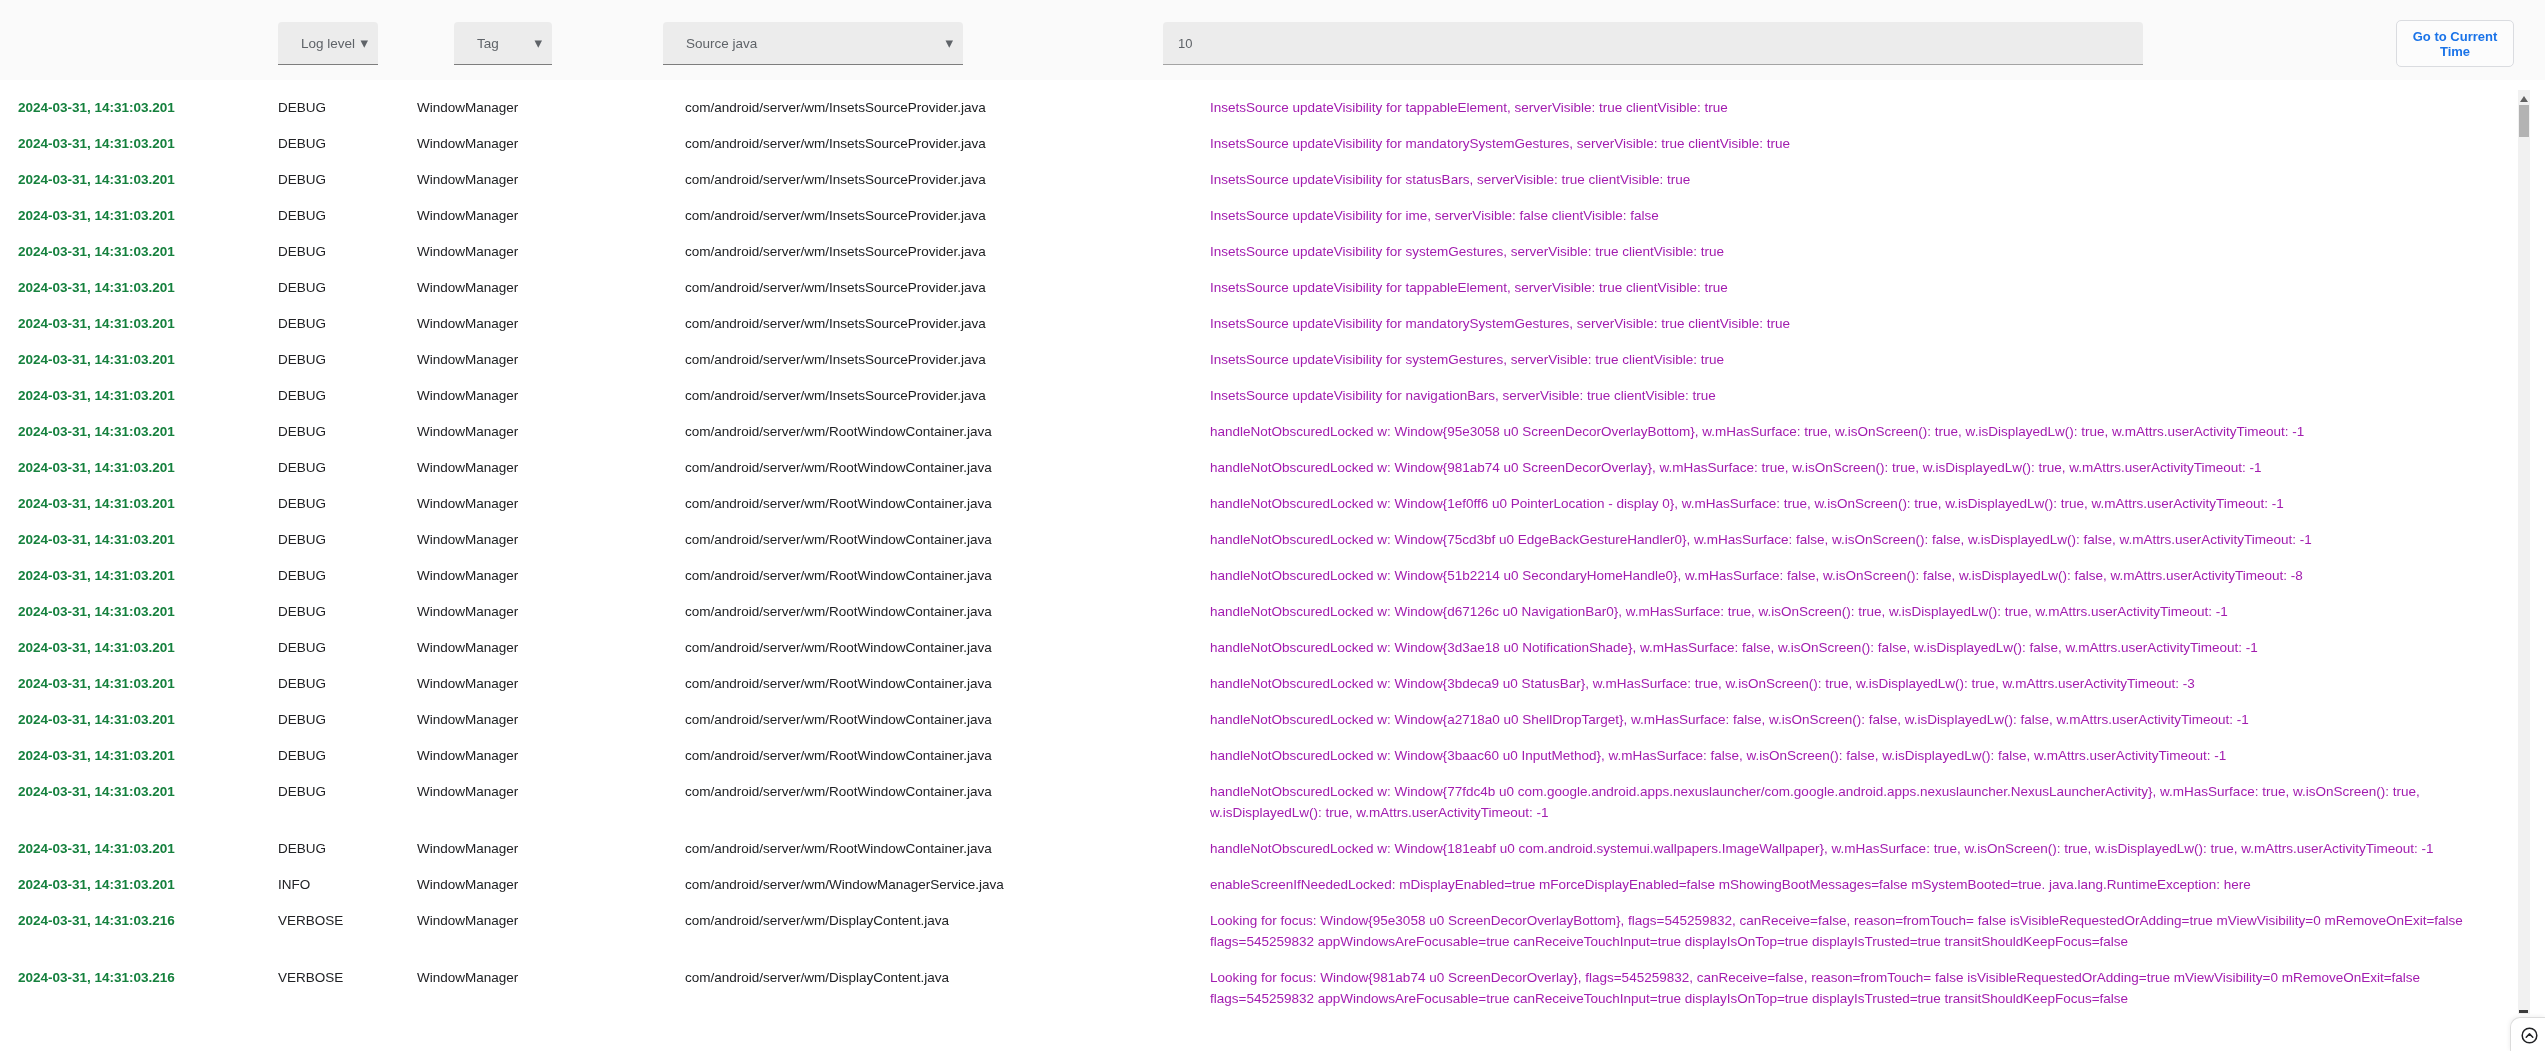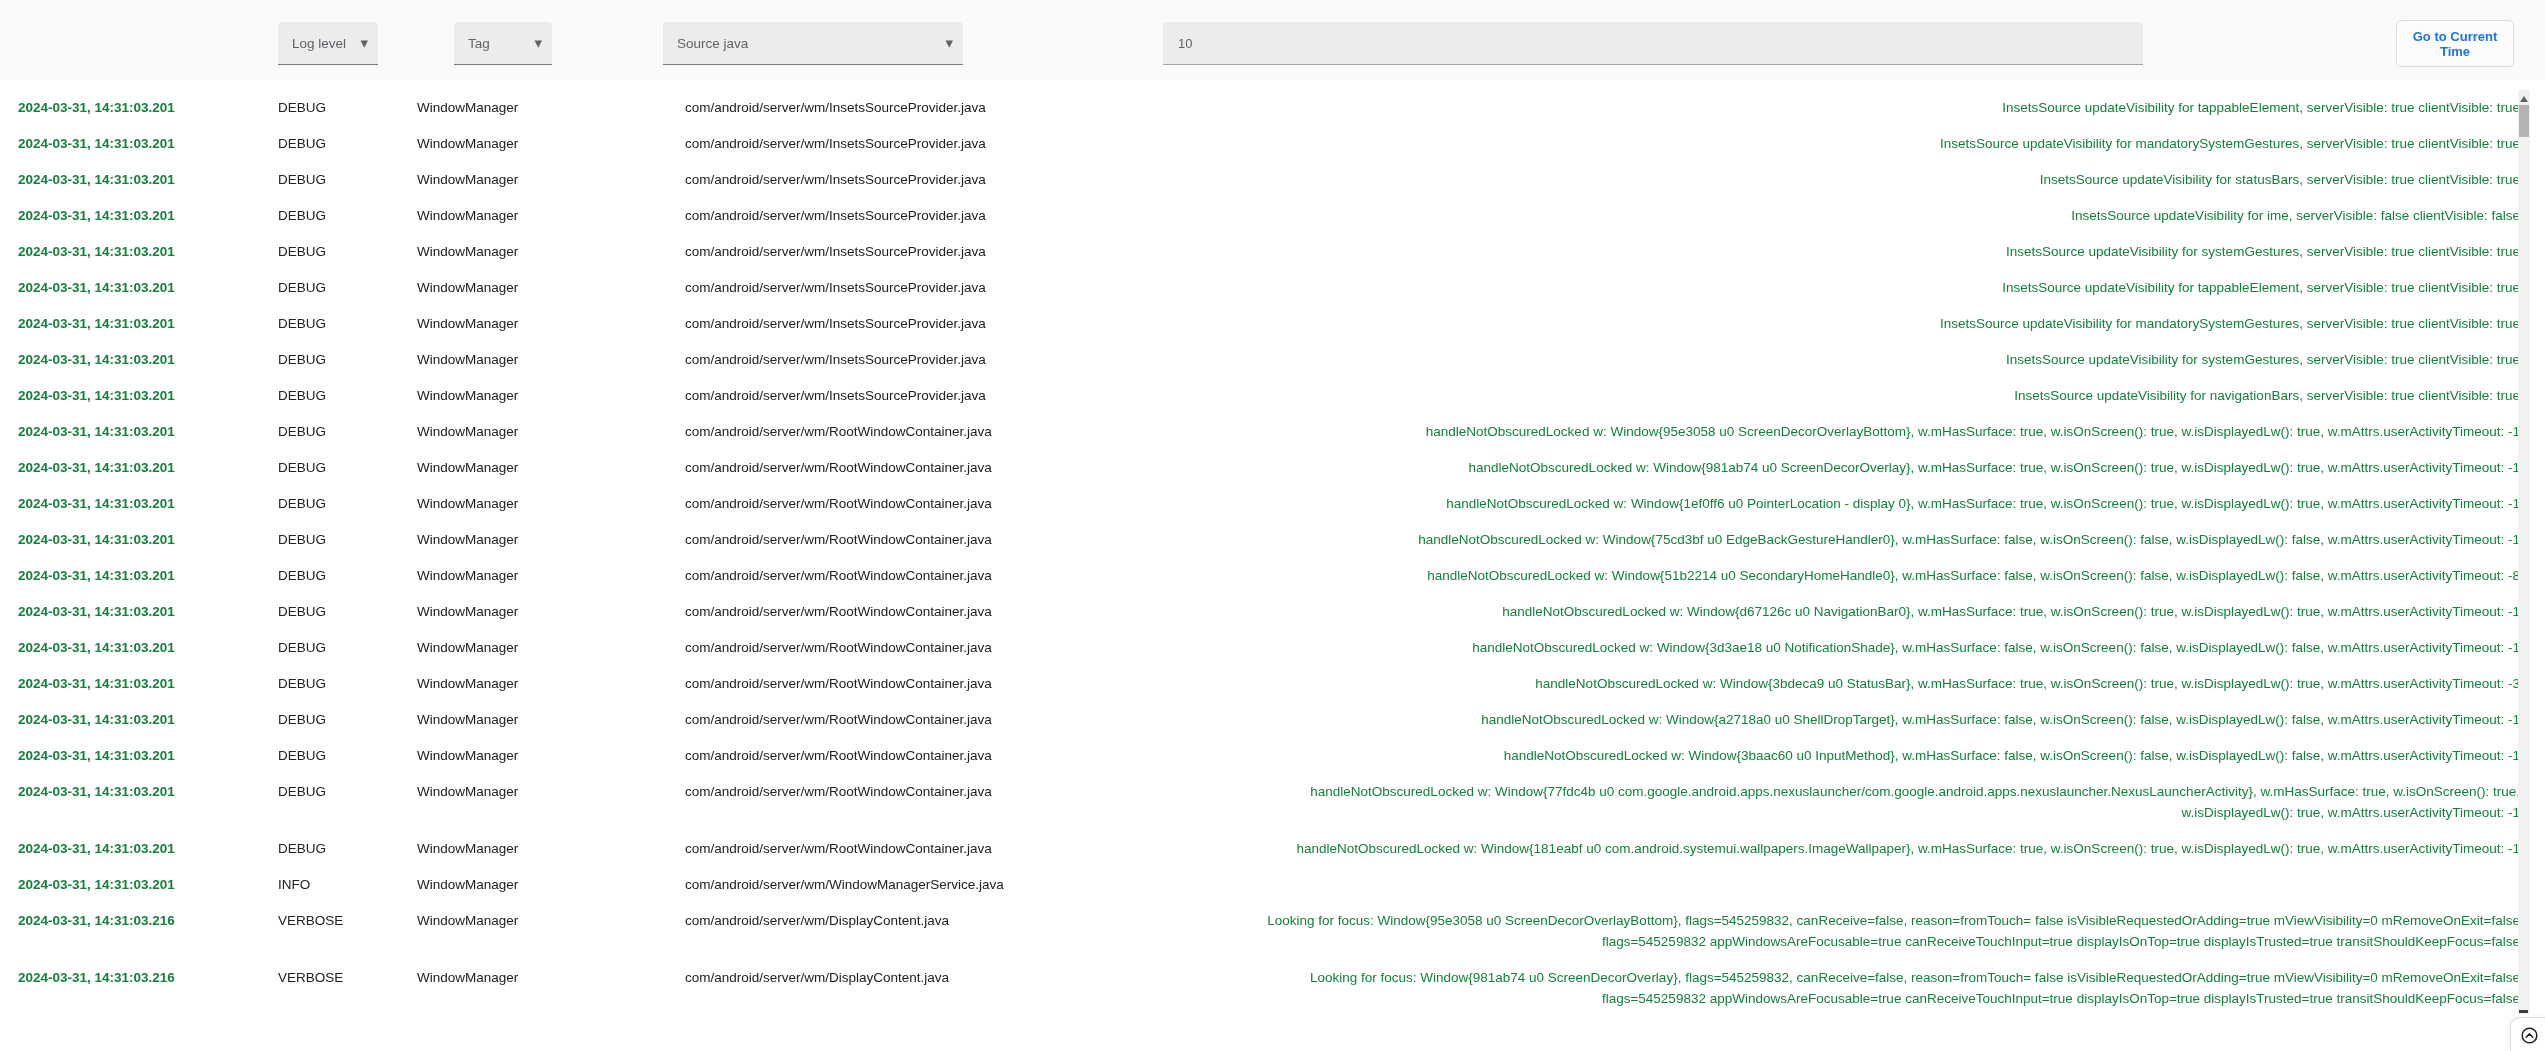--- a/index.html
+++ b/index.html
@@ -18,20 +18,21 @@
   }
   .filter-select{
     position:absolute;top:22px;height:43px;
     background:#ececec;
     border:none;
     border-bottom:1px solid #7d7d7d;
     border-radius:4px 4px 0 0;
     display:flex;align-items:center;
     cursor:pointer;
     box-sizing:border-box;
+    padding-left:9px;
   }
   .filter-select .lbl{
     font-size:13.5px;color:#5f6368;
     padding-left:14px;
     white-space:nowrap;
   }
   .filter-select .arrow{
     position:absolute;right:10px;top:50%;
     transform:translateY(-54%);
     font-size:15px;color:#5f6368;line-height:1;
@@ -63,21 +64,21 @@
   }
   .log-row{
     display:grid;
     grid-template-columns:260px 139px 268px 525px 1fr;
     padding:7px 0 8px 18px;
     font-size:13.5px;line-height:21px;
     align-items:start;
   }
   .cell-ts{color:#15803d;font-weight:bold;cursor:pointer;text-decoration:none;white-space:nowrap;}
   .cell-level,.cell-tag,.cell-source{color:#202124;white-space:nowrap;}
-  .cell-msg{color:#15803d;word-break:break-word;text-align:right;}
+  .cell-msg{color:#a21caf;word-break:break-word;}
   
   .scrollbar{
     position:absolute;top:90px;right:15px;width:12px;height:924px;
     background:#f1f1f1;
   }
   .scrollbar .up-arrow{
     position:absolute;top:6px;left:2px;
     width:0;height:0;
     border-left:4px solid transparent;
     border-right:4px solid transparent;
@@ -298,20 +299,21 @@
       <span class="cell-tag">WindowManager</span>
       <span class="cell-source">com/android/server/wm/RootWindowContainer.java</span>
       <span class="cell-msg">handleNotObscuredLocked w: Window{181eabf u0 com.android.systemui.wallpapers.ImageWallpaper}, w.mHasSurface: true, w.isOnScreen(): true, w.isDisplayedLw(): true, w.mAttrs.userActivityTimeout: -1</span>
     </div>
 
     <div class="log-row">
       <a class="cell-ts">2024-03-31, 14:31:03.201</a>
       <span class="cell-level">INFO</span>
       <span class="cell-tag">WindowManager</span>
       <span class="cell-source">com/android/server/wm/WindowManagerService.java</span>
+      <span class="cell-msg">enableScreenIfNeededLocked: mDisplayEnabled=true mForceDisplayEnabled=false mShowingBootMessages=false mSystemBooted=true. java.lang.RuntimeException: here</span>
     </div>
 
     <div class="log-row">
       <a class="cell-ts">2024-03-31, 14:31:03.216</a>
       <span class="cell-level">VERBOSE</span>
       <span class="cell-tag">WindowManager</span>
       <span class="cell-source">com/android/server/wm/DisplayContent.java</span>
       <span class="cell-msg">Looking for focus: Window{95e3058 u0 ScreenDecorOverlayBottom}, flags=545259832, canReceive=false, reason=fromTouch= false isVisibleRequestedOrAdding=true mViewVisibility=0 mRemoveOnExit=false flags=545259832 appWindowsAreFocusable=true canReceiveTouchInput=true displayIsOnTop=true displayIsTrusted=true transitShouldKeepFocus=false</span>
     </div>
 

